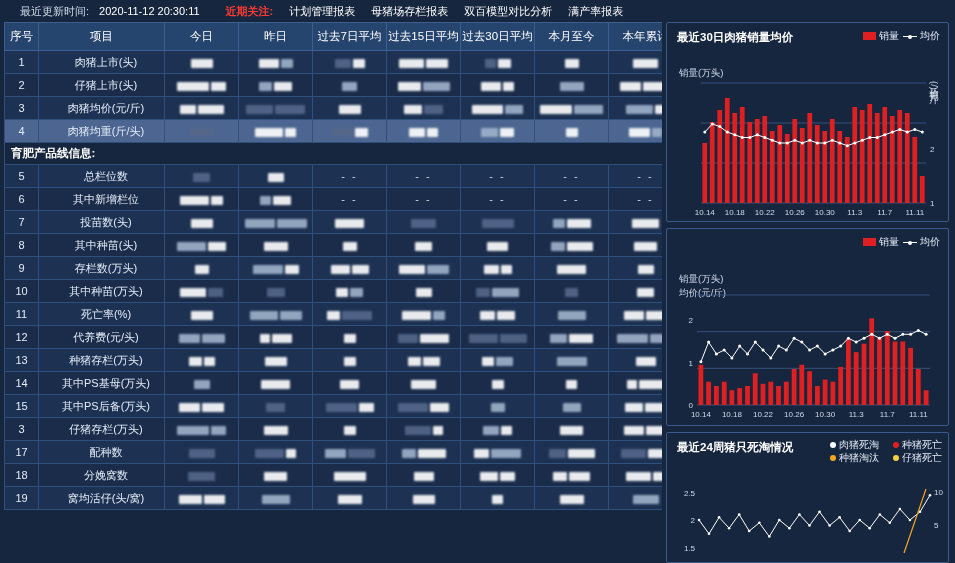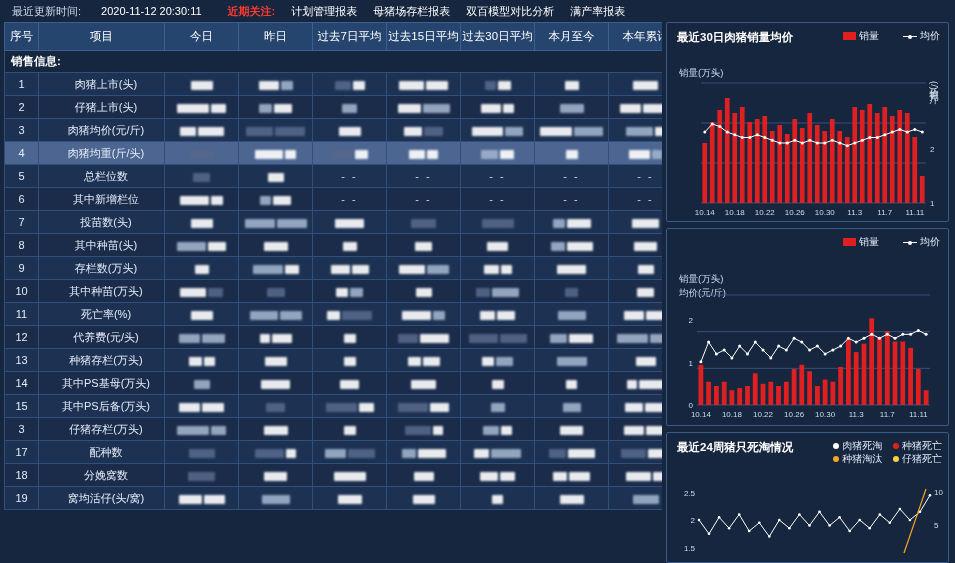--- a/index.html
+++ b/index.html
@@ -15,28 +15,28 @@
     width: 955px; height: 563px;
     background: #16263f;
     color: #dfe8f5;
   }
 
   
   .topbar {
     height: 22px;
     display: flex;
     align-items: center;
-    padding: 0 12px;
+    padding: 0 20px;
     font-size: 11px;
     color: #e6edf8;
     background: #16263f;
     white-space: nowrap;
   }
   .topbar .tb-label { color: #cfd9e8; }
-  .topbar .tb-time { color: #ffffff; margin-left: 20px; }
+  .topbar .tb-time { color: #ffffff; margin-left: 10px; }
   .topbar .tb-focus {
     color: #ff3b30; font-weight: bold; margin-left: 26px; text-align: center;
   }
   .topbar .tb-link {
     color: #ffffff; margin-left: 16px; cursor: pointer;
   }
 
   
   .content {
     position: absolute;
@@ -128,23 +128,24 @@
     font-size: 11.5px;
     color: #ffffff;
     padding: 7px 0 0 10px;
     font-weight: bold;
   }
   .legend {
     position: absolute;
     top: 6px; right: 8px;
     display: flex;
     align-items: flex-start;
-    gap: 24px;
+    gap: 4px;
     font-size: 10px;
     color: #e3ebf7;
+    font-family: Liberation Mono, monospace;
   }
   .legend .sw {
     display: inline-block;
     width: 13px; height: 8px;
     background: #e02020;
     margin-right: 3px;
     vertical-align: middle;
   }
   .legend .ln {
     display: inline-block;
@@ -213,23 +214,20 @@
             <th>今日</th>
             <th>昨日</th>
             <th>过去7日平均</th>
             <th>过去15日平均</th>
             <th>过去30日平均</th>
             <th>本月至今</th>
             <th>本年累计</th>
           </tr>
         </thead>
         <tbody id="tbody">
-            <tr class="section">
-              <td colspan="9">销售信息:</td>
-            </tr>
             <tr class="">
               <td class="idx">1</td>
               <td class="name">肉猪上市(头)</td>
               <td><span class="blk w" style="width:22px"></span></td>
               <td><span class="blk w" style="width:20px"></span><span class="blk g" style="width:12px"></span></td>
               <td><span class="blk d" style="width:16px"></span><span class="blk w" style="width:12px"></span></td>
               <td><span class="blk w" style="width:25px"></span><span class="blk w" style="width:22px"></span></td>
               <td><span class="blk d" style="width:11px"></span><span class="blk w" style="width:13px"></span></td>
               <td><span class="blk w" style="width:14px"></span></td>
               <td><span class="blk w" style="width:25px"></span></td>
@@ -259,20 +257,23 @@
             <tr class="highlight">
               <td class="idx">4</td>
               <td class="name">肉猪均重(斤/头)</td>
               <td><span class="blk d" style="width:25px"></span></td>
               <td><span class="blk w" style="width:28px"></span><span class="blk w" style="width:11px"></span></td>
               <td><span class="blk d" style="width:22px"></span><span class="blk w" style="width:13px"></span></td>
               <td><span class="blk w" style="width:16px"></span><span class="blk w" style="width:11px"></span></td>
               <td><span class="blk g" style="width:17px"></span><span class="blk w" style="width:14px"></span></td>
               <td><span class="blk w" style="width:12px"></span></td>
               <td><span class="blk w" style="width:21px"></span><span class="blk g" style="width:10px"></span></td>
+            </tr>
+            <tr class="section">
+              <td colspan="9">育肥产品线信息:</td>
             </tr>
             <tr class="">
               <td class="idx">5</td>
               <td class="name">总栏位数</td>
               <td><span class="blk d" style="width:17px"></span></td>
               <td><span class="blk w" style="width:16px"></span></td>
               <td><span class="dash">- -</span></td>
               <td><span class="dash">- -</span></td>
               <td><span class="dash">- -</span></td>
               <td><span class="dash">- -</span></td>

